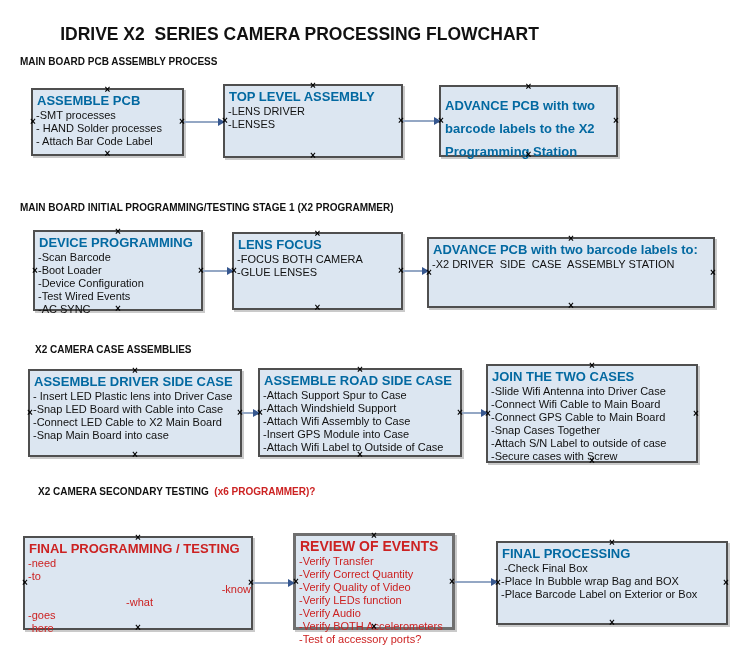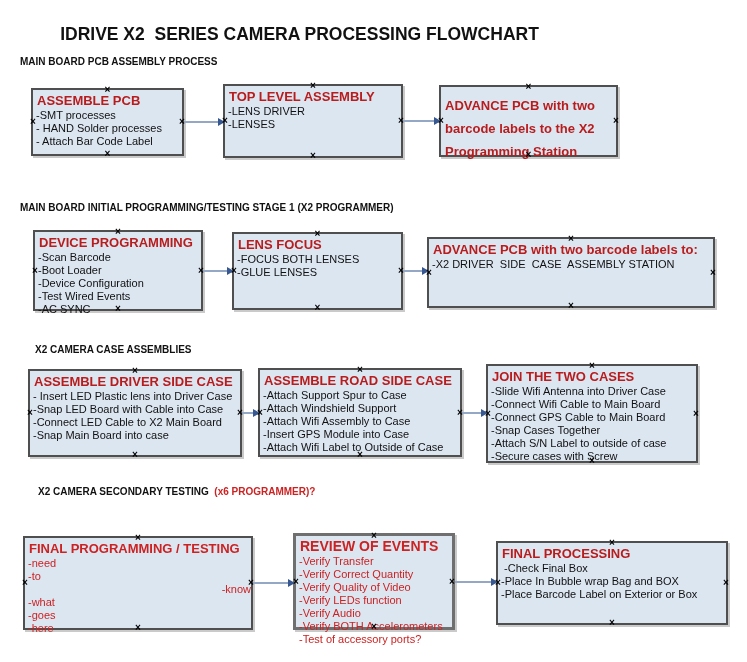--- a/index.html
+++ b/index.html
@@ -13,21 +13,21 @@
   }
   .section-heading{
     position:absolute;font-size:10px;font-weight:bold;white-space:pre;color:#111;
   }
   .flow-box{
     position:absolute;background:#dce6f1;border:2px solid #4f4f4f;
     box-shadow:2px 2px 0 rgba(150,150,150,0.5);box-sizing:border-box;
   }
   .box-title{
     font-size:13px;font-weight:bold;line-height:17px;padding:2px 2px 0 4px;
-    white-space:pre;color:#b91c1c;
+    white-space:pre;color:#0369a1;
   }
   .loose .box-title{white-space:normal;line-height:23px;padding-top:7px;}
   .box-item{
     font-size:11px;line-height:13px;padding-left:3px;white-space:pre;color:#111;
   }
   .conn-x{
     position:absolute;font-size:10px;line-height:10px;font-weight:bold;color:#000;
     transform:translate(-50%,-50%);z-index:5;
   }
   .arrow-line{position:absolute;height:2px;background:#94a7c4;z-index:2;}
@@ -78,21 +78,21 @@
         <div class="box-item">-Device Configuration</div>
         <div class="box-item">-Test Wired Events</div>
         <div class="box-item">-AC SYNC</div>
         <span class="conn-x" style="left: 50%; top: 0%;">×</span>
         <span class="conn-x" style="left: 50%; top: 100%;">×</span>
         <span class="conn-x" style="left: 0%; top: 50%;">×</span>
         <span class="conn-x" style="left: 100%; top: 50%;">×</span>
       </div>
       <div class="flow-box" style="left: 232px; top: 232px; width: 171px; height: 78px;">
         <div class="box-title">LENS FOCUS</div>
-        <div class="box-item">-FOCUS BOTH LENSES</div>
+        <div class="box-item">-FOCUS BOTH CAMERA</div>
         <div class="box-item">-GLUE LENSES</div>
         <span class="conn-x" style="left: 50%; top: 0%;">×</span>
         <span class="conn-x" style="left: 50%; top: 100%;">×</span>
         <span class="conn-x" style="left: 0%; top: 50%;">×</span>
         <span class="conn-x" style="left: 100%; top: 50%;">×</span>
       </div>
       <div class="flow-box" style="left: 427px; top: 237px; width: 288px; height: 71px;">
         <div class="box-title">ADVANCE PCB with two barcode labels to:</div>
         <div class="box-item">-X2 DRIVER  SIDE  CASE  ASSEMBLY STATION</div>
         <span class="conn-x" style="left: 50%; top: 0%;">×</span>
@@ -136,21 +136,21 @@
         <span class="conn-x" style="left: 50%; top: 100%;">×</span>
         <span class="conn-x" style="left: 0%; top: 50%;">×</span>
         <span class="conn-x" style="left: 100%; top: 50%;">×</span>
       </div>
       <div class="section-heading" style="left: 38px; top: 486px;"><span>X2 CAMERA SECONDARY TESTING  </span><span style="color: rgb(204, 34, 34);">(x6 PROGRAMMER)?</span></div>
       <div class="flow-box" style="left: 23px; top: 536px; width: 230px; height: 94px;">
         <div class="box-title" style="color: rgb(204, 34, 34);">FINAL PROGRAMMING / TESTING</div>
         <div class="box-item" style="color: rgb(204, 34, 34);">-need</div>
         <div class="box-item" style="color: rgb(204, 34, 34);">-to</div>
         <div class="box-item" style="color: rgb(204, 34, 34); text-align: right;">-know</div>
-        <div class="box-item" style="color: rgb(204, 34, 34);">-what</div>
+        <div class="box-item" style="color: rgb(204, 34, 34); text-align: center;">-what</div>
         <div class="box-item" style="color: rgb(204, 34, 34);">-goes</div>
         <div class="box-item" style="color: rgb(204, 34, 34);">-here</div>
         <span class="conn-x" style="left: 50%; top: 0%;">×</span>
         <span class="conn-x" style="left: 50%; top: 100%;">×</span>
         <span class="conn-x" style="left: 0%; top: 50%;">×</span>
         <span class="conn-x" style="left: 100%; top: 50%;">×</span>
       </div>
       <div class="flow-box" style="left: 293px; top: 533px; width: 162px; height: 97px; border: 3px solid rgb(111, 111, 111);">
         <div class="box-title" style="font-size: 14px; color: rgb(204, 34, 34);">REVIEW OF EVENTS</div>
         <div class="box-item" style="color: rgb(204, 34, 34);">-Verify Transfer</div>

